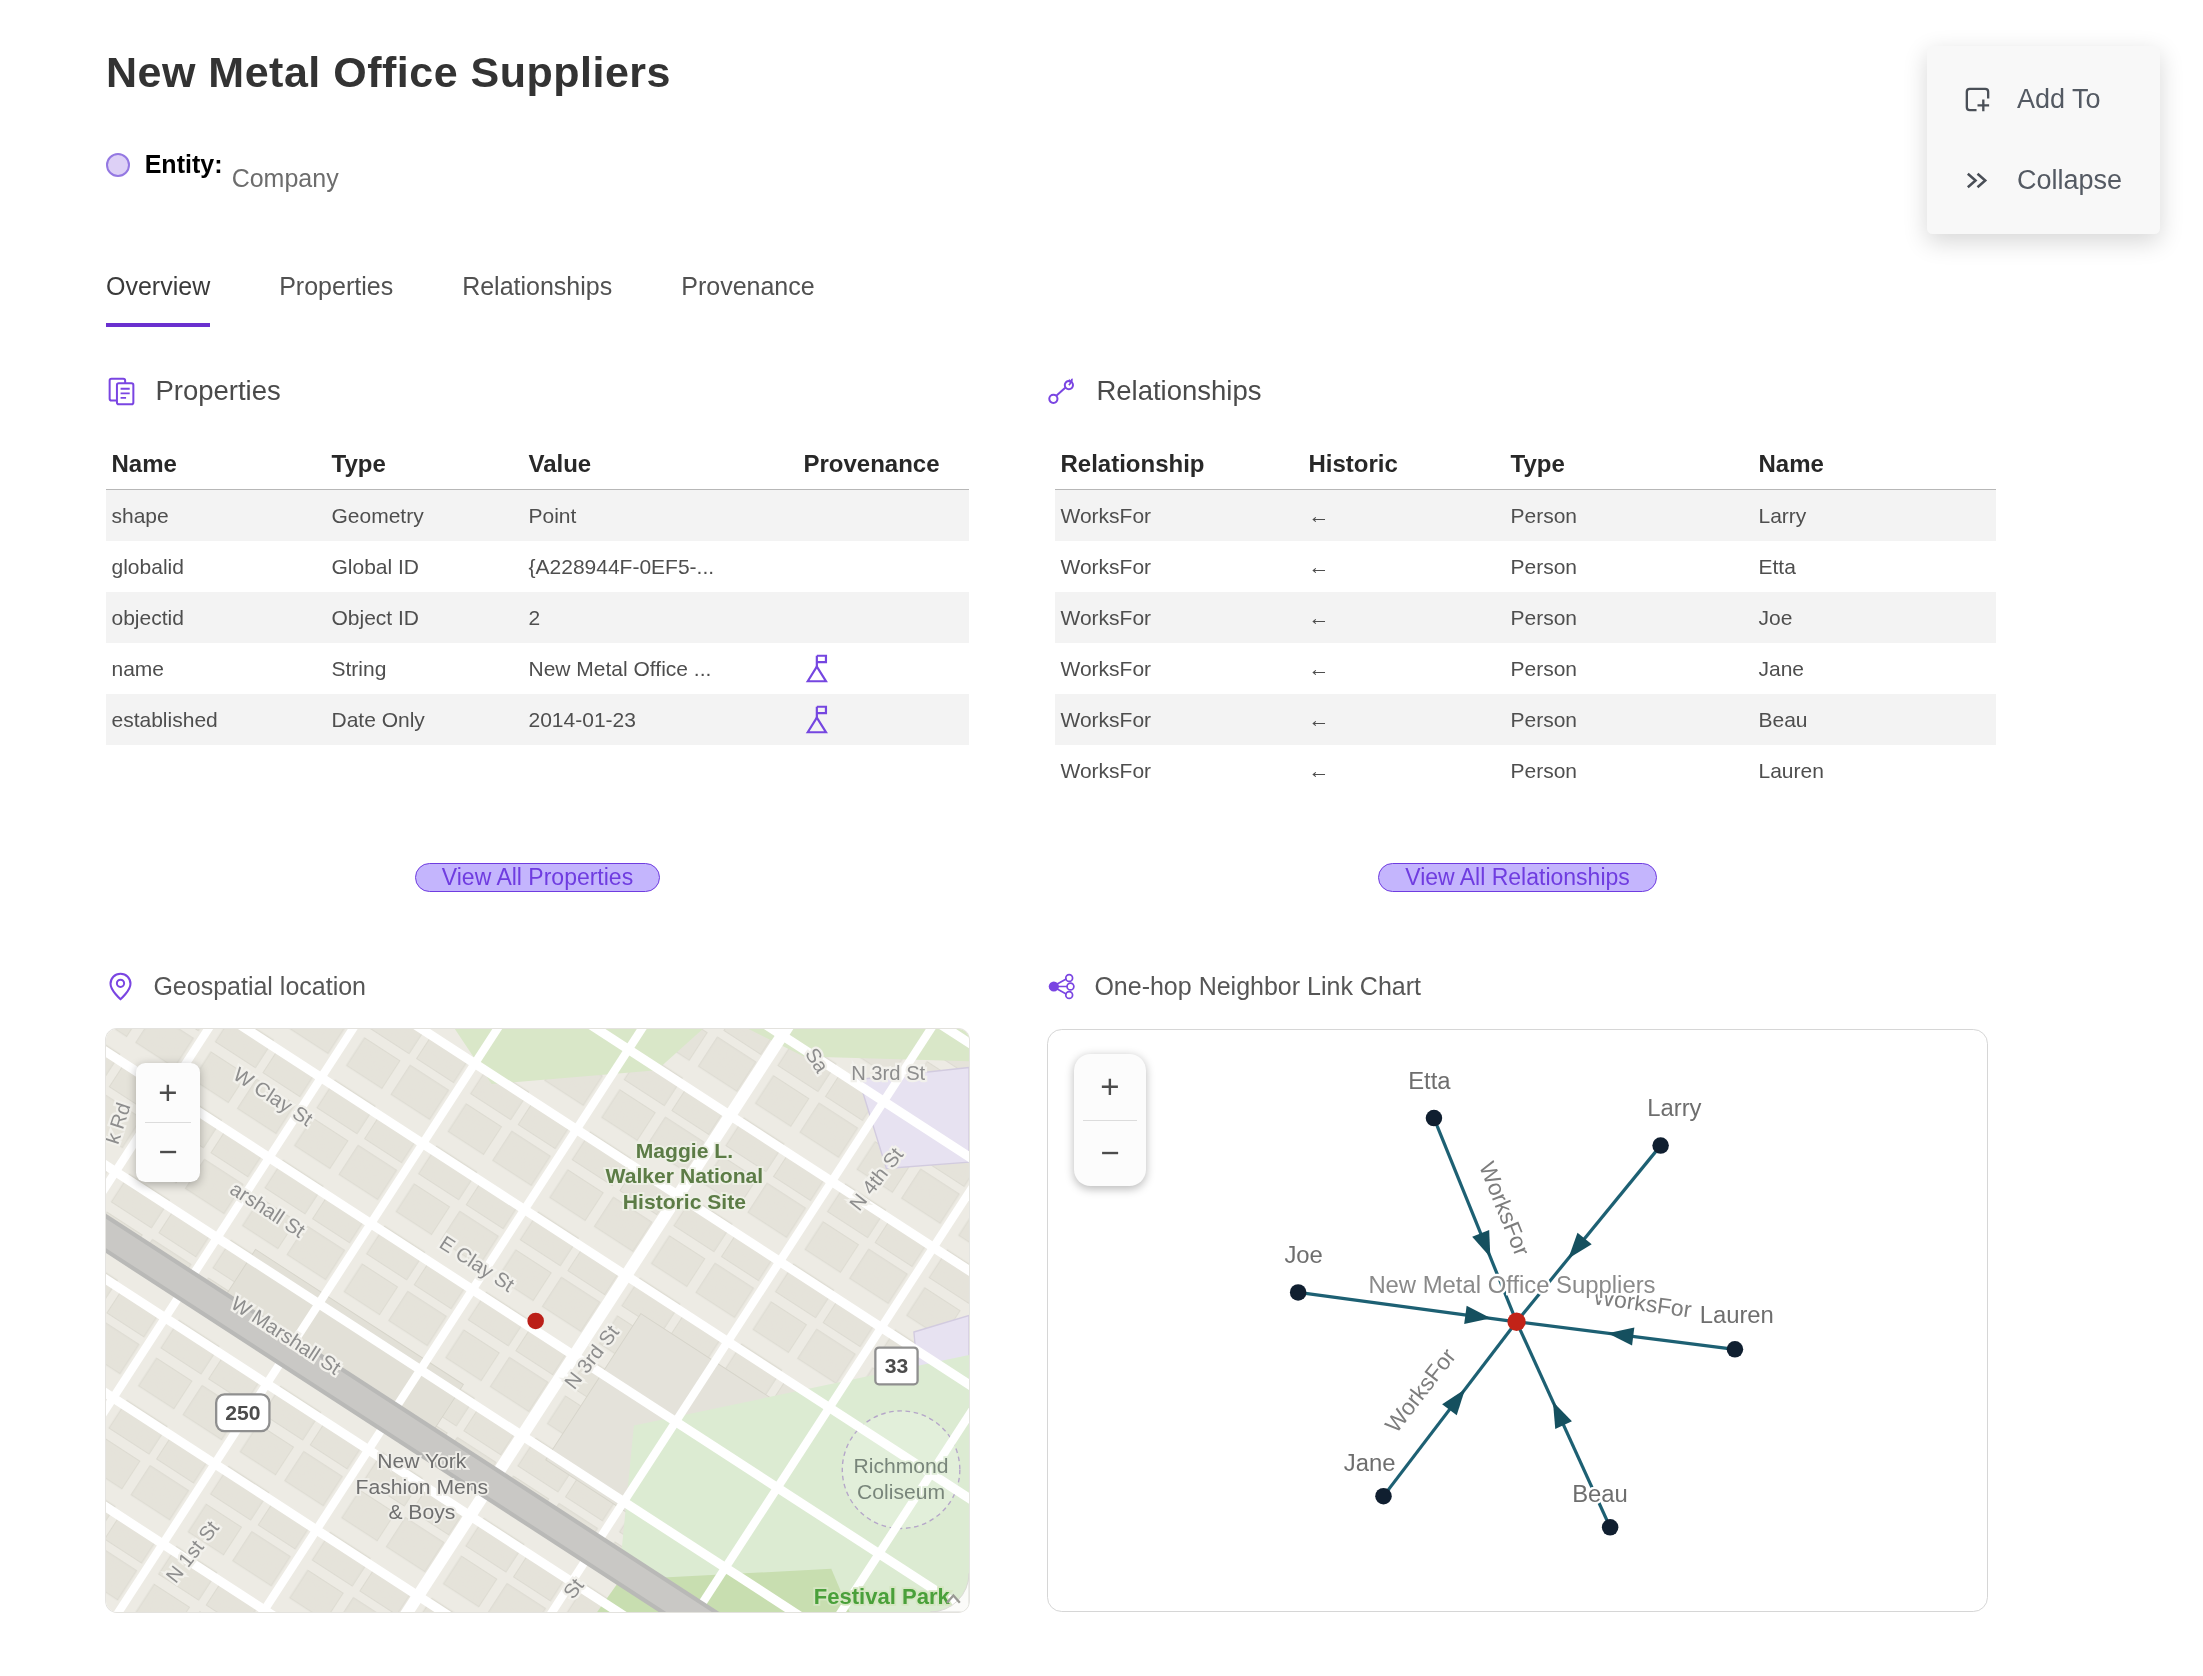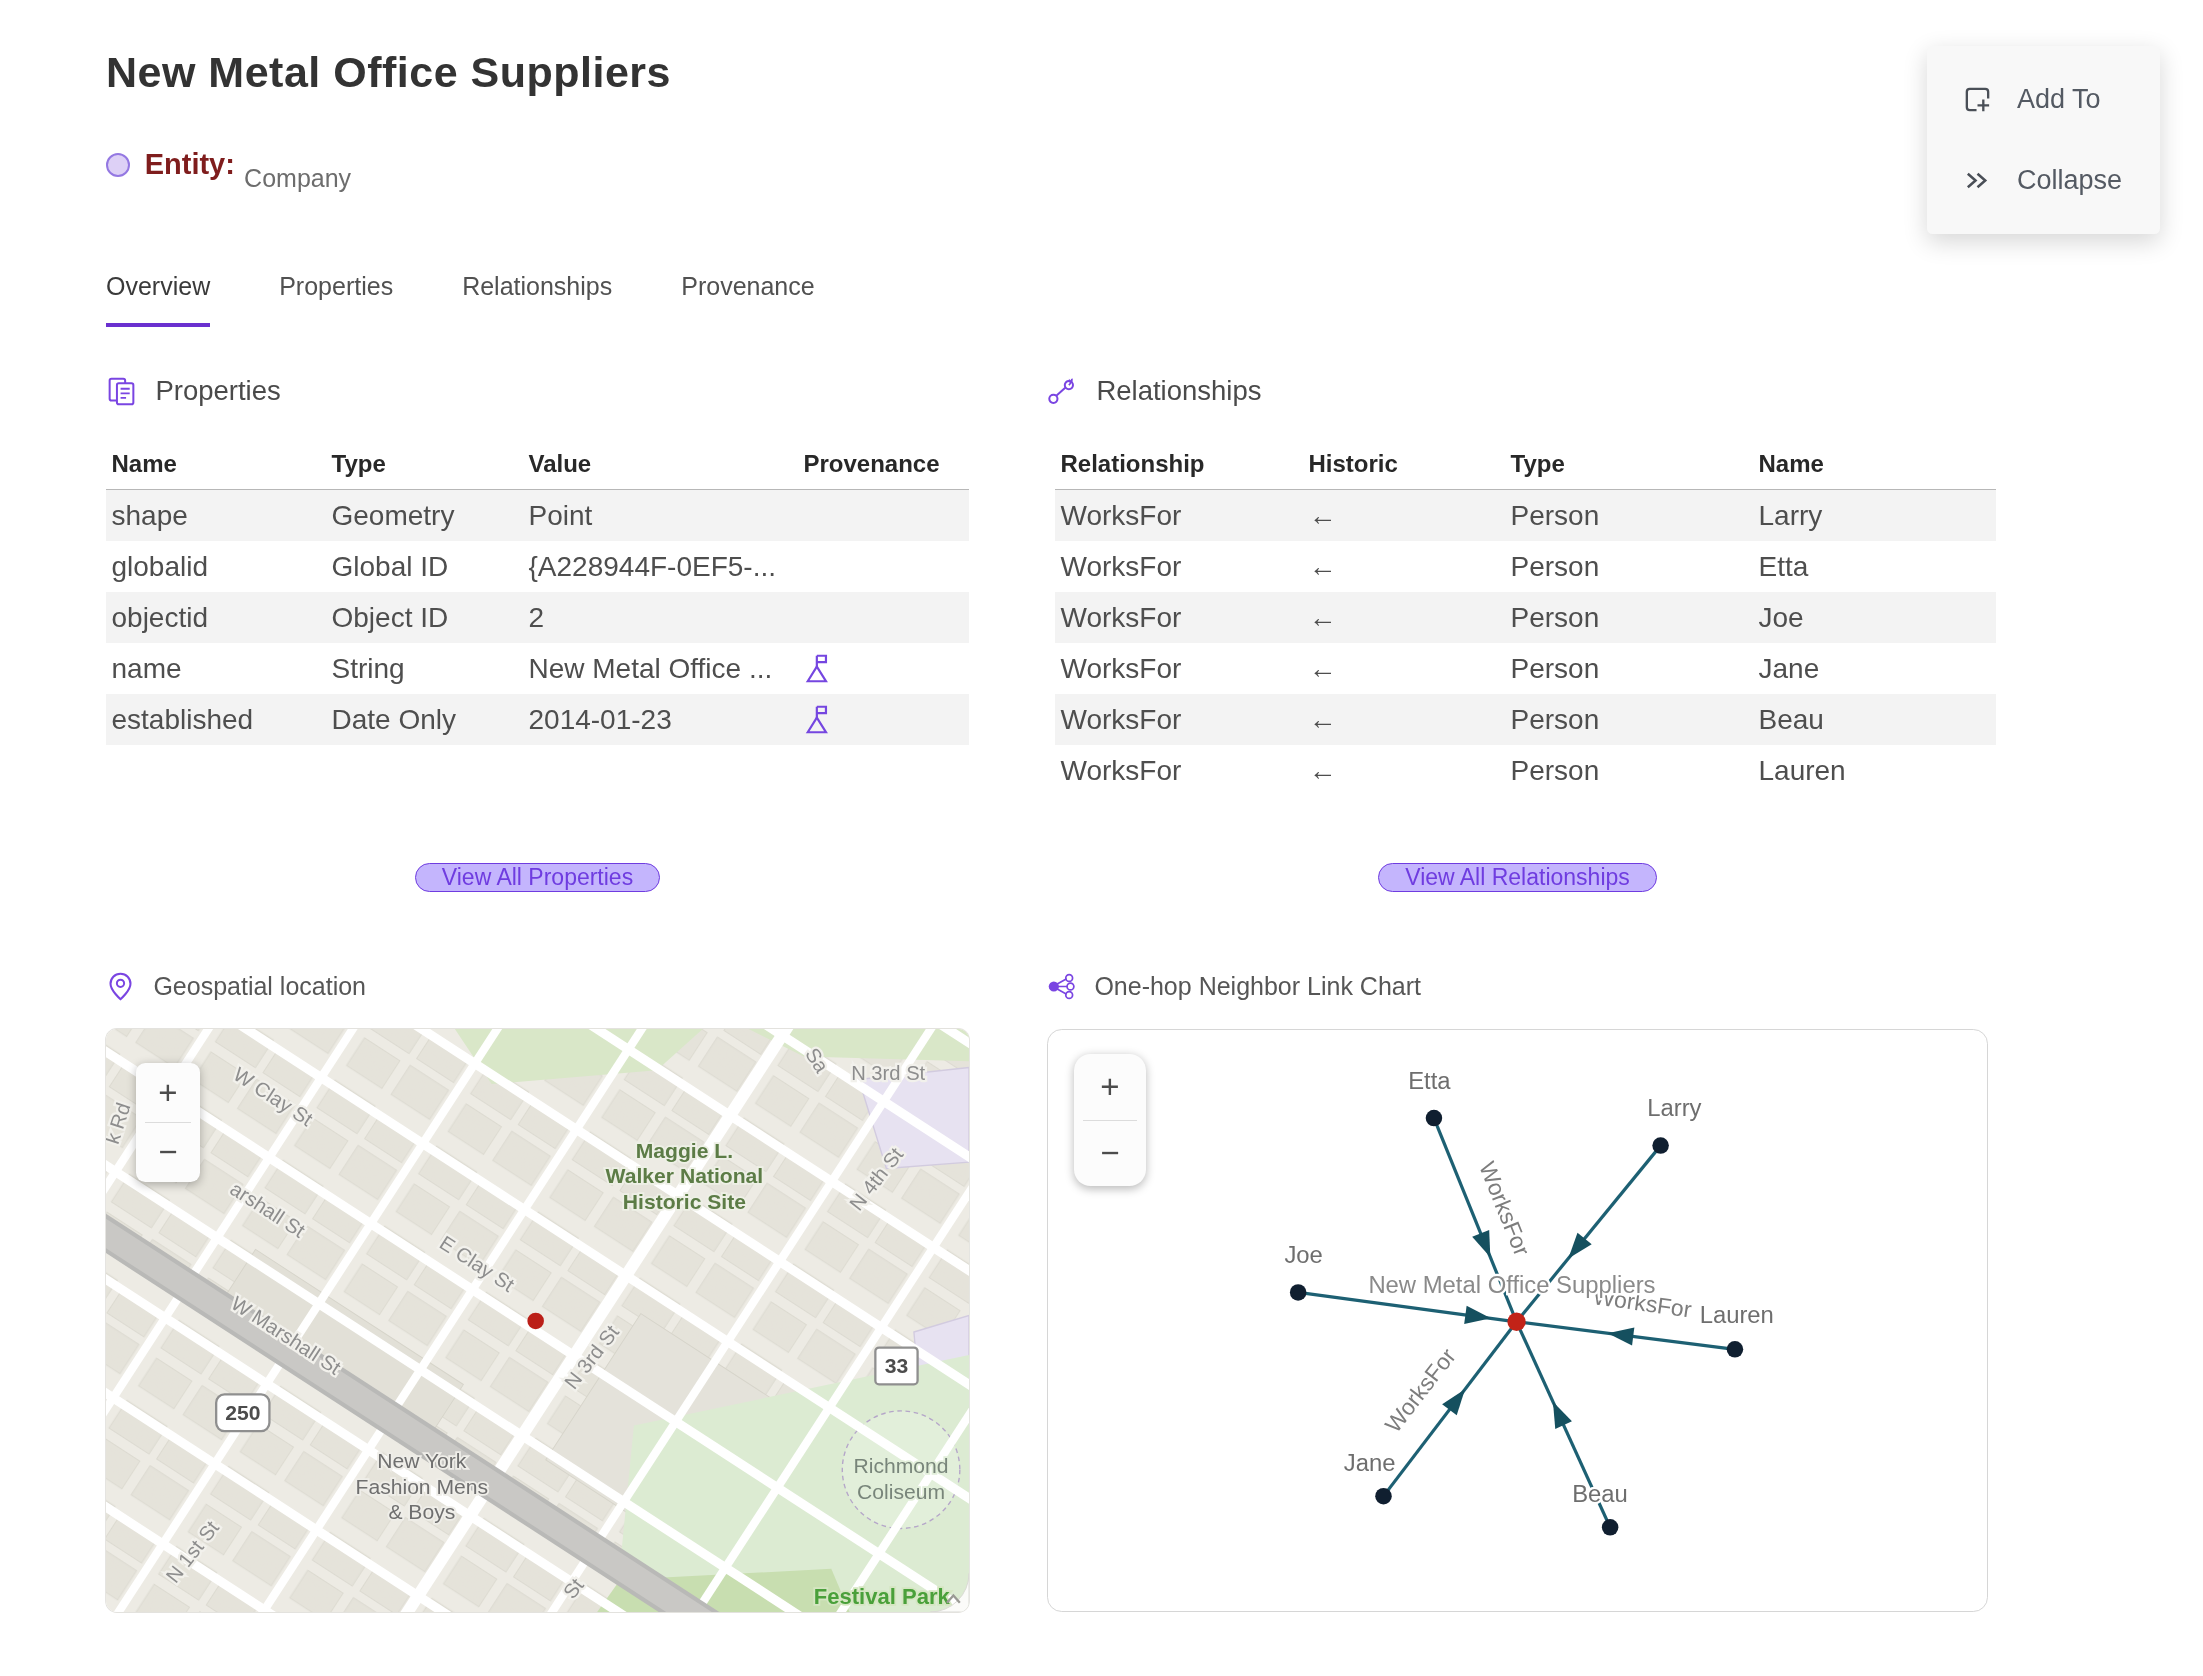--- a/index.html
+++ b/index.html
@@ -4,21 +4,21 @@
 <style>
   * { margin:0; padding:0; box-sizing:border-box; }
   html,body { width:2204px; height:1677px; background:#ffffff;
     font-family:"Liberation Sans", sans-serif; color:#3a3a3a; }
   .stage { position:relative; width:2204px; height:1677px; overflow:hidden; }
 
   
   .page-title { position:absolute; left:106px; top:48px; font-size:43px; font-weight:bold; color:#333333; letter-spacing:0.5px; }
   .entity-row { position:absolute; left:106px; top:136px; display:flex; align-items:center; gap:14.7px; }
   .entity-dot { width:24px; height:24px; border-radius:50%; border:2.8px solid #9478e2; background:#ddd0f6; }
-  .entity-label { font-size:29px; font-weight:bold; color:#7f1d1d; }
+  .entity-label { font-size:25px; font-weight:bold; color:#000000; }
   .entity-type { font-size:25px; color:#6d6d6d; margin-left:-5.5px;margin-top:28px; }
 
   
   .actions-card { position:absolute; left:1927px; top:46px; width:233px; height:188px;
     background:#f8f8f8; border-radius:5.5px; box-shadow:0 7.3px 24px rgba(0,0,0,.16); padding:13px 0; }
   .action-item { display:flex; align-items:center; gap:24px; padding:0 0 0 35px; height:81px; cursor:pointer; color:#545a63; font-size:27px; }
   .action-icon { width:31px; height:31px; flex:0 0 31px; }
 
   
   .tabs { position:absolute; left:106px; top:272px; display:flex; gap:69px; }
@@ -36,21 +36,21 @@
   
   .tbl { position:absolute; top:439px; }
   .tbl-props { left:106px; width:863px; }
   .tbl-rels  { left:1047px; width:941px;margin-left:8px; }
   .t-head { display:grid; align-items:center; height:51px; border-bottom:1.8px solid #b7b7b7; }
   .tbl-props .t-head, .tbl-props .t-row { grid-template-columns:220px 197px 275px 170px; }
   .tbl-rels .t-head,  .tbl-rels .t-row  { grid-template-columns:248px 202px 248px 243px; }
   .t-head span { font-size:24px; font-weight:bold; color:#282828; padding-left:5.5px; }
   .t-row { display:grid; align-items:center; height:51px; }
   .t-row:nth-child(even) { background:#f3f3f3; }
-  .t-row span { font-size:28px; color:#4e4e4e; padding-left:5.5px; white-space:nowrap; overflow:hidden; }
+  .t-row span { font-size:21px; color:#4e4e4e; padding-left:5.5px; white-space:nowrap; overflow:hidden; }
   .lnk { color:#7a49e0; cursor:pointer; }
   .dir-arrow { font-size:27.5px; color:#2e2e2e; }
   .prov-cell { display:flex; align-items:center; padding-left:37px; }
 
   
   .btn-wrap { position:absolute; top:863px; text-align:center; }
   .btn-wrap.left { left:106px; width:863px; }
   .btn-wrap.right { left:1047px; width:941px; }
   .pill-btn { display:inline-block; font-size:23px; color:#6f3ce0; border:1.8px solid #6f3ce0;
     border-radius:24px; padding:0 26px; background:#c4b5fd; cursor:pointer; }

